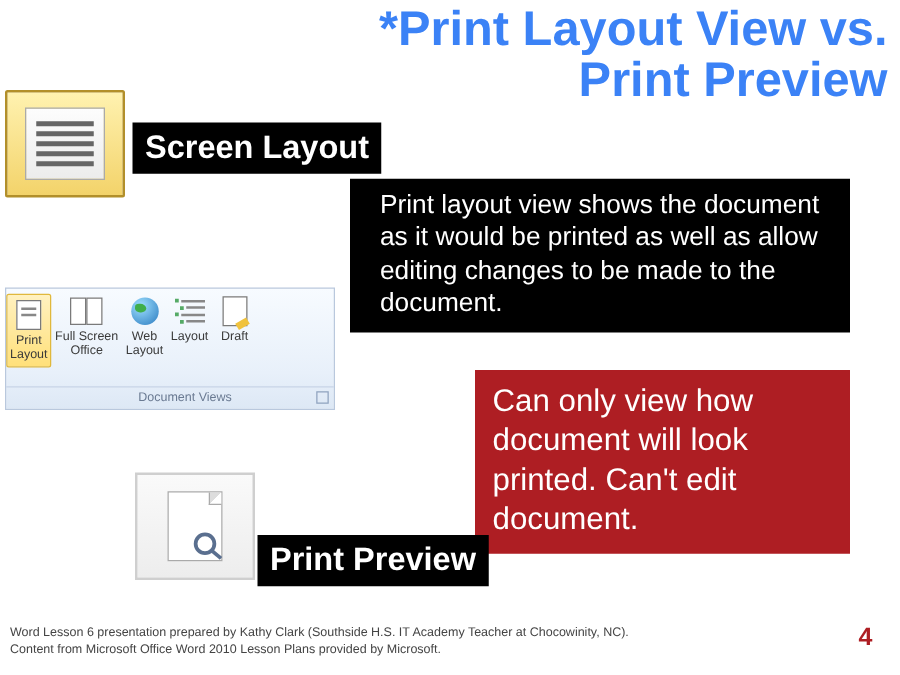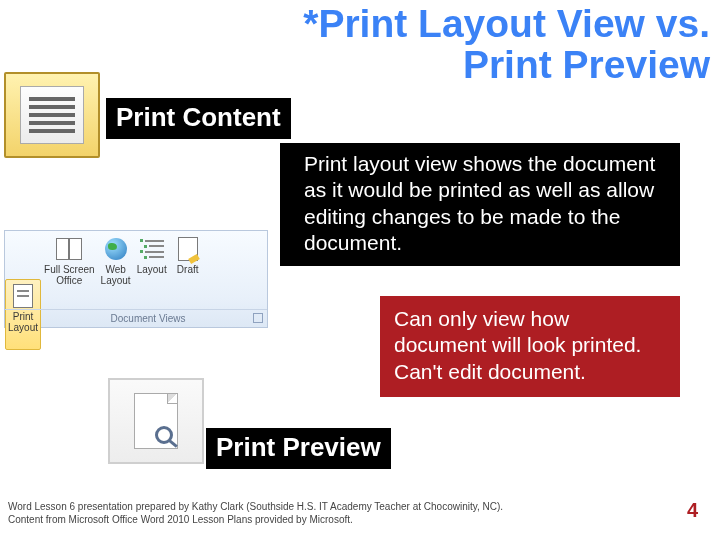--- a/index.html
+++ b/index.html
@@ -95,22 +95,21 @@
     font-size: 10px;
     color: #3a3a3a;
     line-height: 1.05;
     text-align: center;
     padding: 0 3px;
   }
   .rib-item.selected {
     background: linear-gradient(#fff1c0, #ffe07a);
     border: 1px solid #e0b83c;
     border-radius: 2px;
-    padding: 2px 2px 16px 2px;
-    margin-top: 44px;
+    padding: 2px 2px 4px 2px;
   }
   .rib-icon {
     width: 30px;
     height: 28px;
     margin-bottom: 2px;
     display: flex;
     align-items: center;
     justify-content: center;
   }
   .page-glyph {
@@ -177,21 +176,21 @@
     width: 10px; height: 10px;
     border: 1px solid #8fa2bf;
   }
   .desc-red {
     position: absolute;
     top: 296px;
     left: 380px;
     width: 300px;
     background: #ae1e23;
     color: #fff;
-    font-size: 21px;
+    font-size: 25px;
     line-height: 1.25;
     padding: 10px 14px 12px 14px;
   }
   .preview-icon-frame {
     position: absolute;
     top: 378px;
     left: 108px;
     width: 96px;
     height: 86px;
     background: linear-gradient(#fafafa, #ededed);
@@ -257,21 +256,21 @@
   <div class="big-icon-frame">
     <div class="big-icon-inner">
       <div class="big-icon-line"></div>
       <div class="big-icon-line"></div>
       <div class="big-icon-line"></div>
       <div class="big-icon-line"></div>
       <div class="big-icon-line"></div>
     </div>
   </div>
 
-  <div class="print-layout-label">Print Content</div>
+  <div class="print-layout-label">Screen Layout</div>
 
   <div class="desc-black">Print layout view shows the document as it would be printed as well as allow editing changes to be made to the document.</div>
 
   <div class="ribbon">
     <div class="ribbon-body">
       <div class="rib-item selected">
         <div class="rib-icon">
             <div class="page-glyph"></div>
           </div>
         <span>Print</span>

